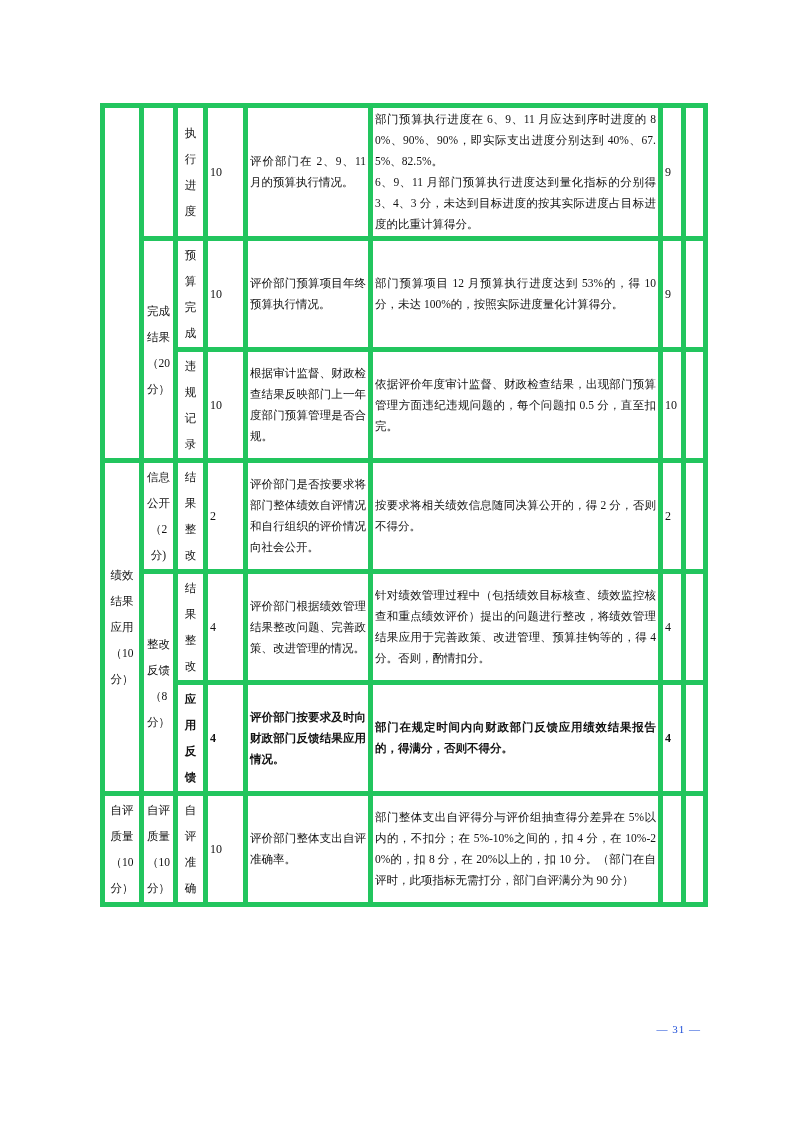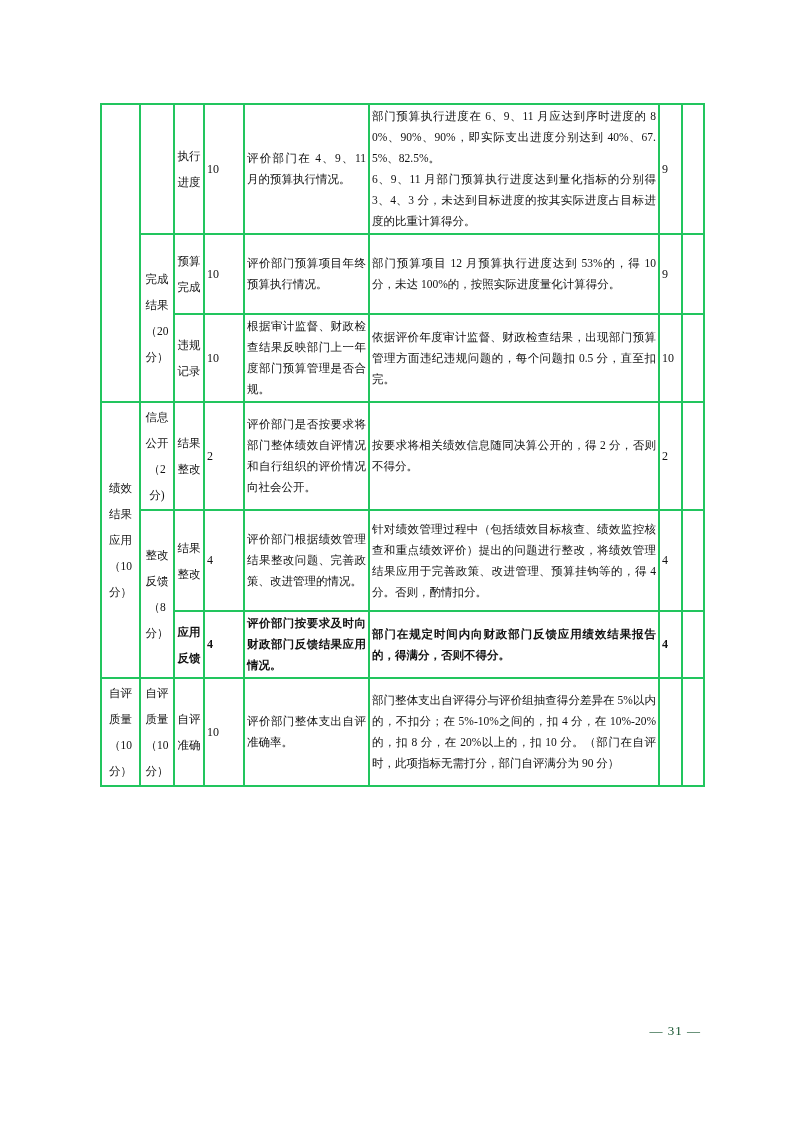--- a/index.html
+++ b/index.html
@@ -21,21 +21,21 @@
     position: absolute;
     left: 100px;
     top: 103px;
     width: 603px;
     border-collapse: collapse;
     table-layout: fixed;
     font-size: 11.5px;
     color: #111111;
   }
   table.eval-table td {
-    border: 2px solid #22c55e;
+    border: 5px solid #22c55e;
     padding: 1px 2px;
     vertical-align: middle;
     overflow: hidden;
   }
   td.label-cell {
     text-align: center;
     word-break: break-all;
     line-height: 26px;
     padding: 2px 1px;
   }
@@ -55,22 +55,22 @@
   tr.r2 { height: 80px; }
   tr.r3 { height: 83px; }
   tr.r4 { height: 97px; }
   tr.r5 { height: 101px; }
   tr.r6 { height: 64px; font-weight: bold; }
   tr.r7 { height: 90px; }
   .page-number {
     position: absolute;
     top: 1023px;
     right: 92px;
-    font-size: 13px;
-    color: #14532d;
+    font-size: 11px;
+    color: #1d4ed8;
     letter-spacing: 1px;
   }
 </style>
 </head>
 <body>
 
 <div class="page">
 
   <table class="eval-table">
     <colgroup>
@@ -82,21 +82,21 @@
       <col style="width:290px">
       <col style="width:23px">
       <col style="width:22px">
     </colgroup>
     <tbody>
       <tr class="r1">
         <td class="label-cell" rowspan="3"></td>
         <td class="label-cell"></td>
         <td class="label-cell">执行进度</td>
         <td class="num-cell">10</td>
-        <td class="method-cell">评价部门在 4、9、11 月的预算执行情况。</td>
+        <td class="method-cell">评价部门在 2、9、11 月的预算执行情况。</td>
         <td class="criteria-cell">部门预算执行进度在 6、9、11 月应达到序时进度的 80%、90%、90%，即实际支出进度分别达到 40%、67.5%、82.5%。
 6、9、11 月部门预算执行进度达到量化指标的分别得 3、4、3 分，未达到目标进度的按其实际进度占目标进度的比重计算得分。</td>
         <td class="num-cell">9</td>
         <td class="note-cell"></td>
       </tr>
       <tr class="r2">
         <td class="label-cell" rowspan="2">完成结果（20 分）</td>
         <td class="label-cell">预算完成</td>
         <td class="num-cell">10</td>
         <td class="method-cell">评价部门预算项目年终预算执行情况。</td>

